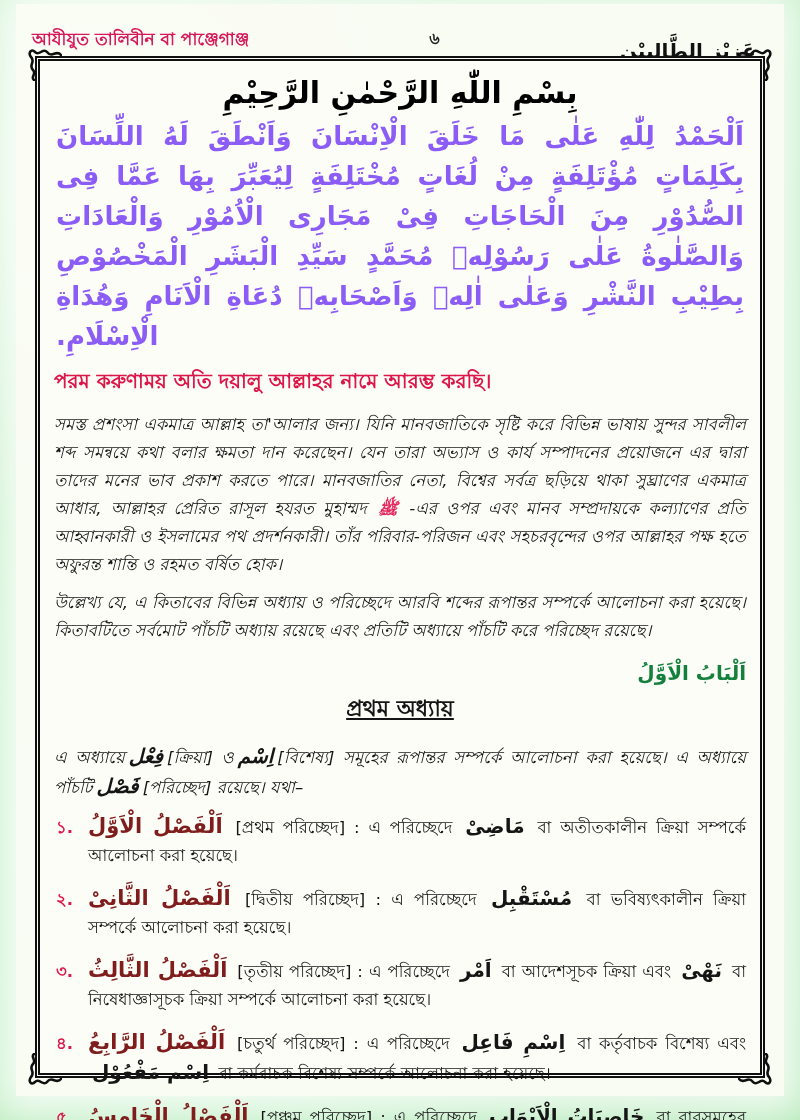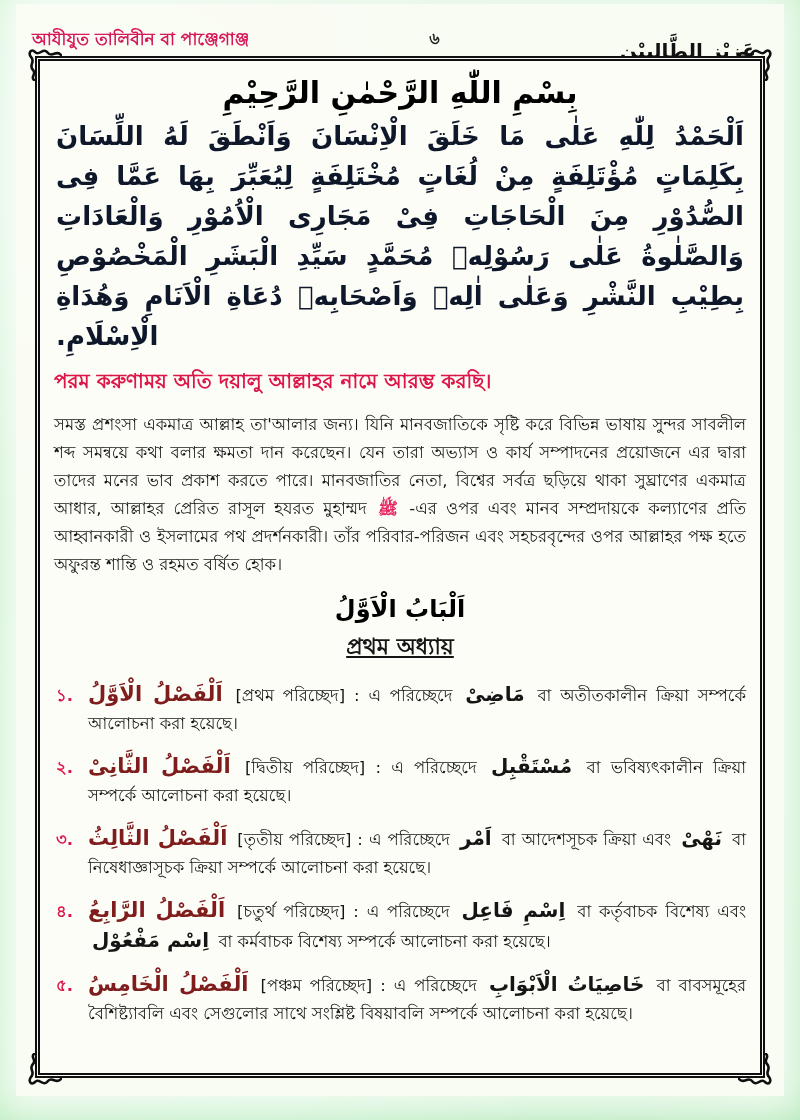--- a/index.html
+++ b/index.html
@@ -41,31 +41,31 @@
   .content{
     position:absolute;left:14px;top:6px;right:14px;bottom:6px;
     color:#151515;
   }
   .basmala{
     text-align:center;color:#000000;font-size:30px;font-weight:bold;
     direction:rtl;margin:8px 0 6px 0;font-family:"DejaVu Sans",sans-serif;
   }
   .arabic-preface{
     direction:rtl;text-align:justify;text-align-last:left;
-    font-size:26px;line-height:40px;font-weight:bold;color:#0f172a;
+    font-size:26px;line-height:40px;font-weight:bold;color:#8b5cf6;
     margin:4px 2px 10px 2px;
   }
   .red-heading{
     text-align:left;color:#dc1648;font-size:20px;font-weight:bold;
     margin:10px 0 12px 0;
   }
-  .bn{font-size:16.5px;line-height:28px;text-align:justify;margin:0 0 10px 0;}
+  .bn{font-size:16.5px;line-height:28px;text-align:justify;margin:0 0 10px 0;font-style:italic;}
   .sall{color:#e4245c;font-weight:bold;padding:0 2px;}
   .chapter-ar{
-    text-align:center;color:#000000;font-size:24px;font-weight:bold;
+    text-align:right;color:#15803d;font-size:20px;font-weight:bold;
     direction:rtl;margin:16px 0 6px 0;
   }
   .chapter-bn{
     text-align:center;font-size:22px;font-weight:bold;margin:0 0 14px 0;text-decoration:underline;
   }
   .inline-ar{font-size:20px;font-weight:bold;direction:rtl;unicode-bidi:embed;padding:0 4px;}
   .list{margin-top:4px;}
   .item{position:relative;padding-left:34px;margin-bottom:14px;
         font-size:16.5px;line-height:28px;text-align:justify;}
   .item .num{position:absolute;left:2px;top:2px;color:#dc1648;font-weight:bold;}
@@ -108,24 +108,26 @@
   <div class="content">
 
     <div class="basmala">بِسْمِ اللّٰهِ الرَّحْمٰنِ الرَّحِيْمِ</div>
 
     <div class="arabic-preface">اَلْحَمْدُ لِلّٰهِ عَلٰى مَا خَلَقَ الْاِنْسَانَ وَاَنْطَقَ لَهُ اللِّسَانَ بِكَلِمَاتٍ مُؤْتَلِفَةٍ مِنْ لُغَاتٍ مُخْتَلِفَةٍ لِيُعَبِّرَ بِهَا عَمَّا فِى الصُّدُوْرِ مِنَ الْحَاجَاتِ فِىْ مَجَارِى الْاُمُوْرِ وَالْعَادَاتِ وَالصَّلٰوةُ عَلٰى رَسُوْلِهٖ مُحَمَّدٍ سَيِّدِ الْبَشَرِ الْمَخْصُوْصِ بِطِيْبِ النَّشْرِ وَعَلٰى اٰلِهٖ وَاَصْحَابِهٖ دُعَاةِ الْاَنَامِ وَهُدَاةِ الْاِسْلَامِ.</div>
 
     <div class="red-heading">পরম করুণাময় অতি দয়ালু আল্লাহর নামে আরম্ভ করছি।</div>
 
     <p class="bn"><span>সমস্ত প্রশংসা একমাত্র আল্লাহ তা'আলার জন্য। যিনি মানবজাতিকে সৃষ্টি করে বিভিন্ন ভাষায় সুন্দর সাবলীল শব্দ সমন্বয়ে কথা বলার ক্ষমতা দান করেছেন। যেন তারা অভ্যাস ও কার্য সম্পাদনের প্রয়োজনে এর দ্বারা তাদের মনের ভাব প্রকাশ করতে পারে। মানবজাতির নেতা, বিশ্বের সর্বত্র ছড়িয়ে থাকা সুঘ্রাণের একমাত্র আধার, আল্লাহর প্রেরিত রাসূল হযরত মুহাম্মদ</span> <span class="sall">ﷺ</span> <span>-এর ওপর এবং মানব সম্প্রদায়কে কল্যাণের প্রতি আহ্বানকারী ও ইসলামের পথ প্রদর্শনকারী। তাঁর পরিবার-পরিজন এবং সহচরবৃন্দের ওপর আল্লাহর পক্ষ হতে অফুরন্ত শান্তি ও রহমত বর্ষিত হোক।</span></p>
 
+    <p class="bn">উল্লেখ্য যে, এ কিতাবের বিভিন্ন অধ্যায় ও পরিচ্ছেদে আরবি শব্দের রূপান্তর সম্পর্কে আলোচনা করা হয়েছে। কিতাবটিতে সর্বমোট পাঁচটি অধ্যায় রয়েছে এবং প্রতিটি অধ্যায়ে পাঁচটি করে পরিচ্ছেদ রয়েছে।</p>
 
     <div class="chapter-ar">اَلْبَابُ الْاَوَّلُ</div>
     <div class="chapter-bn">প্রথম অধ্যায়</div>
 
+    <p class="bn"><span>এ অধ্যায়ে</span><span class="inline-ar">فِعْل</span><span>[ক্রিয়া] ও</span><span class="inline-ar">اِسْم</span><span>[বিশেষ্য] সমূহের রূপান্তর সম্পর্কে আলোচনা করা হয়েছে। এ অধ্যায়ে পাঁচটি</span><span class="inline-ar">فَصْل</span><span>[পরিচ্ছেদ] রয়েছে। যথা–</span></p>
 
     <div class="list">
 
       <div class="item">
         <span class="num">১.</span>
         <span class="fasl">اَلْفَصْلُ الْاَوَّلُ</span>
         <span class="lbl">[প্রথম পরিচ্ছেদ] :</span>
         <span>এ পরিচ্ছেদে</span>
         <span class="inline-ar">مَاضِىْ</span>
         <span>বা অতীতকালীন ক্রিয়া সম্পর্কে আলোচনা করা হয়েছে।</span>

